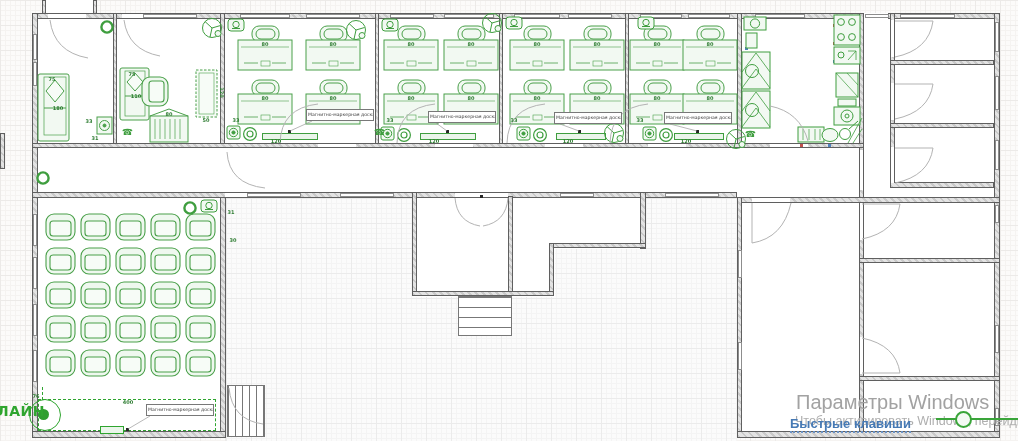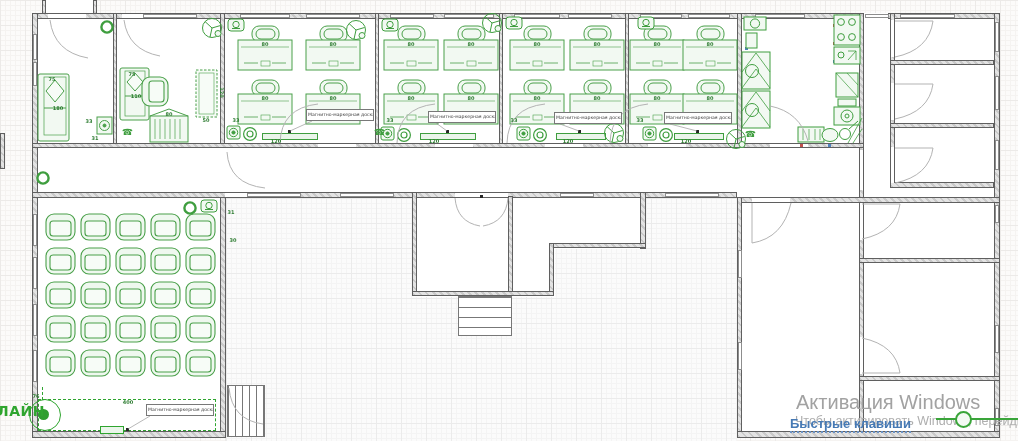--- a/index.html
+++ b/index.html
@@ -435,17 +435,17 @@
 <div class="boardlbl" style="left:428px;top:111px;width:68px;height:12px">Магнитно-маркерная доска</div>
 <div class="boardlbl" style="left:554px;top:112px;width:68px;height:12px">Магнитно-маркерная доска</div>
 <div class="boardlbl" style="left:664px;top:112px;width:68px;height:12px">Магнитно-маркерная доска</div>
 <div class="boardlbl" style="left:146px;top:404px;width:68px;height:12px">Магнитно-маркерная доска</div>
 
 <span class="phone" style="left:122px;top:128px">☎</span>
 <span class="phone" style="left:745px;top:130px">☎</span>
 <span class="phone" style="left:374px;top:128px">☎</span>
 
 <div class="logo" style="left:-3px;top:403px">ЛАЙН</div>
-<div class="wm1" style="left:796px;top:391px">Активация Windows</div>
+<div class="wm1" style="left:796px;top:391px">Параметры Windows</div>
 <div class="wm2" style="left:795px;top:414px">Чтобы активировать Windows, перейдите в раздел "Параметры".</div>
 <div class="hint" style="left:790px;top:416px">Быстрые клавиши</div>
 <div class="slide-line" style="left:936px;top:418px;width:82px"></div>
 <div class="slide-knob" style="left:955px;top:411px"></div>
 
 </body></html>

